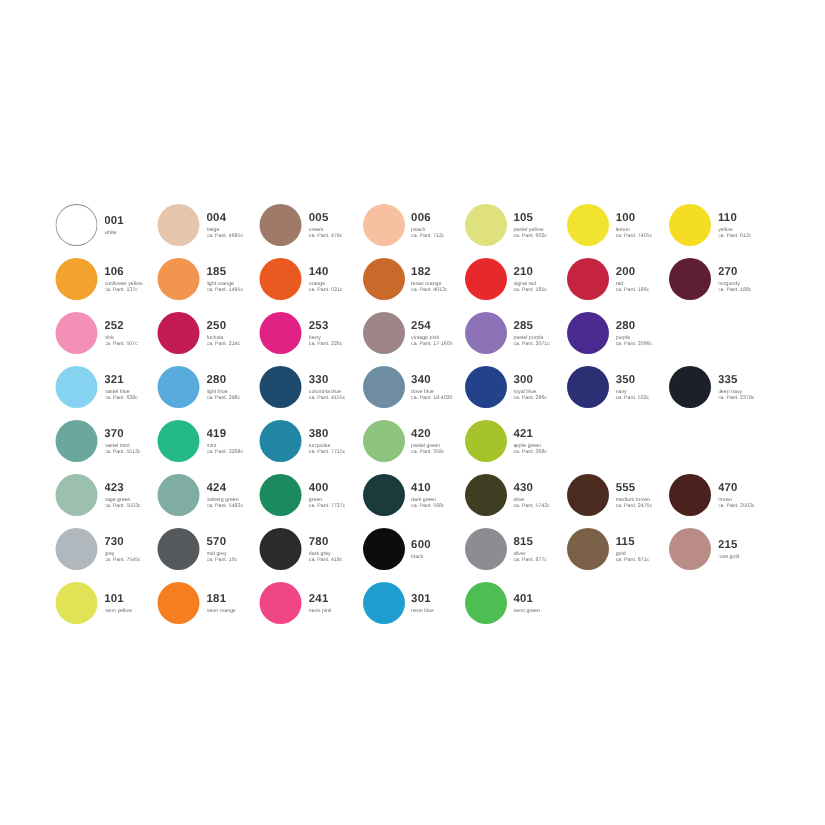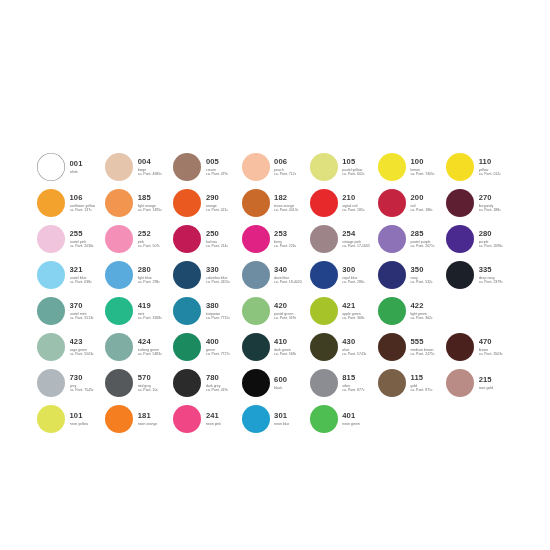--- a/index.html
+++ b/index.html
@@ -9,21 +9,21 @@
   body {
     width: 550px;
     height: 550px;
     background: #ffffff;
     font-family: "Liberation Sans", sans-serif;
     overflow: hidden;
   }
   #chart {
     position: absolute;
     left: 37px;
-    top: 149px;
+    top: 132px;
     width: 480px;
   }
   .row {
     display: flex;
     height: 36px;
   }
   .cell {
     width: 68.2px;
     height: 36px;
     display: flex;
@@ -145,21 +145,21 @@
         <div class="swatch" style="background: rgb(242, 149, 79);"></div>
         <div class="info">
           <div class="code">185</div>
           <div class="cname">light orange</div>
           <div class="pant">ca. Pant. 1495c</div>
         </div>
       </div>
       <div class="cell">
         <div class="swatch" style="background: rgb(234, 90, 32);"></div>
         <div class="info">
-          <div class="code">290</div>
+          <div class="code">140</div>
           <div class="cname">orange</div>
           <div class="pant">ca. Pant. 021c</div>
         </div>
       </div>
       <div class="cell">
         <div class="swatch" style="background: rgb(201, 106, 43);"></div>
         <div class="info">
           <div class="code">182</div>
           <div class="cname">texas orange</div>
           <div class="pant">ca. Pant. 4013c</div>
@@ -185,28 +185,20 @@
         <div class="swatch" style="background: rgb(94, 31, 51);"></div>
         <div class="info">
           <div class="code">270</div>
           <div class="cname">burgundy</div>
           <div class="pant">ca. Pant. 188c</div>
         </div>
       </div>
     </div>
     <div class="row">
       <div class="cell">
-        <div class="swatch" style="background: rgb(240, 196, 220);"></div>
-        <div class="info">
-          <div class="code">255</div>
-          <div class="cname">pastel pink</div>
-          <div class="pant">ca. Pant. 2036c</div>
-        </div>
-      </div>
-      <div class="cell">
         <div class="swatch" style="background: rgb(244, 144, 184);"></div>
         <div class="info">
           <div class="code">252</div>
           <div class="cname">pink</div>
           <div class="pant">ca. Pant. 507c</div>
         </div>
       </div>
       <div class="cell">
         <div class="swatch" style="background: rgb(193, 26, 84);"></div>
         <div class="info">
@@ -340,28 +332,20 @@
         </div>
       </div>
       <div class="cell">
         <div class="swatch" style="background: rgb(166, 195, 42);"></div>
         <div class="info">
           <div class="code">421</div>
           <div class="cname">apple green</div>
           <div class="pant">ca. Pant. 368c</div>
         </div>
       </div>
-      <div class="cell">
-        <div class="swatch" style="background: rgb(53, 165, 80);"></div>
-        <div class="info">
-          <div class="code">422</div>
-          <div class="cname">light green</div>
-          <div class="pant">ca. Pant. 362c</div>
-        </div>
-      </div>
     </div>
     <div class="row">
       <div class="cell">
         <div class="swatch" style="background: rgb(155, 192, 174);"></div>
         <div class="info">
           <div class="code">423</div>
           <div class="cname">sage green</div>
           <div class="pant">ca. Pant. 5503c</div>
         </div>
       </div>

